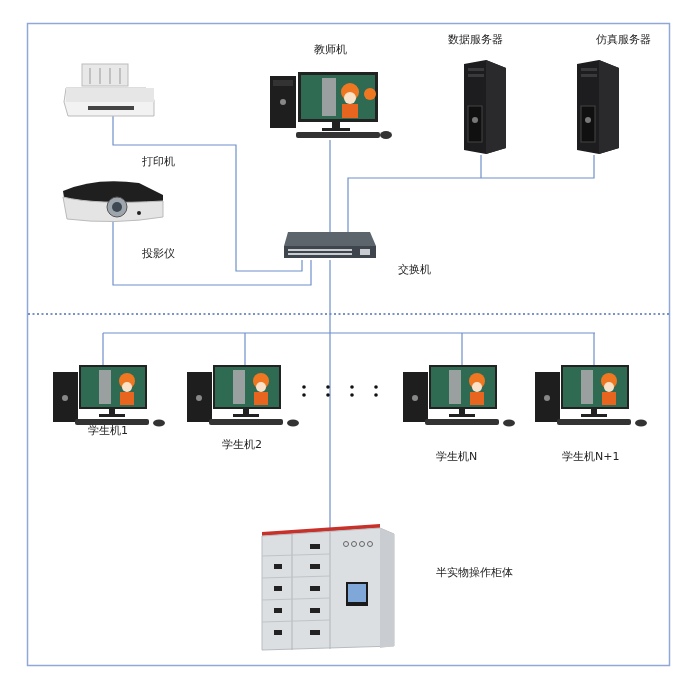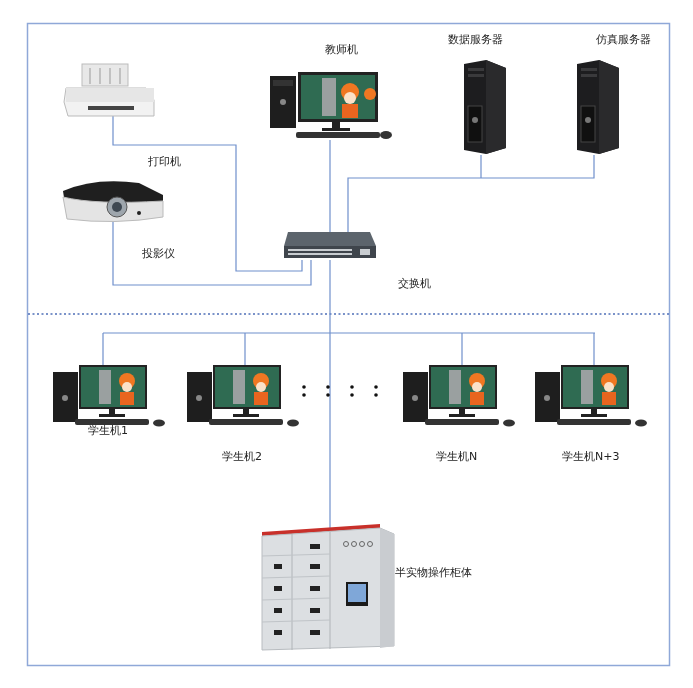--- a/index.html
+++ b/index.html
@@ -41,32 +41,32 @@
   <svg class="node" style="left:58px;top:60px" width="110" height="62">
     <rect x="24" y="4" width="46" height="22" fill="#e8e8e8" stroke="#bbb"></rect>
     <line x1="32" y1="8" x2="32" y2="24" stroke="#999"></line>
     <line x1="42" y1="8" x2="42" y2="24" stroke="#999"></line>
     <line x1="52" y1="8" x2="52" y2="24" stroke="#999"></line>
     <line x1="62" y1="8" x2="62" y2="24" stroke="#999"></line>
     <path d="M8 28 L88 28 L96 40 L96 56 L10 56 L6 42 Z" fill="#f2f2f2" stroke="#bbb"></path>
     <rect x="8" y="28" width="88" height="14" fill="#e6e6e6"></rect>
     <rect x="30" y="46" width="46" height="4" fill="#444"></rect>
   </svg>
-  <div class="lbl" style="left:148px;top:155px">打印机</div>
+  <div class="lbl" style="left:142px;top:155px">打印机</div>
 
   <svg class="node" style="left:55px;top:175px" width="115" height="52">
     <path d="M8 16 Q40 2 84 8 L108 20 L108 40 Q60 48 12 42 Z" fill="#1f1f1f"></path>
     <path d="M8 22 Q40 30 108 26 L108 42 Q60 50 12 44 Z" fill="#e4e4e4" stroke="#bbb"></path>
     <circle cx="62" cy="32" r="10" fill="#9ea6ad" stroke="#555"></circle>
     <circle cx="62" cy="32" r="5" fill="#3e4852"></circle>
     <circle cx="84" cy="38" r="2" fill="#222"></circle>
   </svg>
   <div class="lbl" style="left:142px;top:247px">投影仪</div>
 
-  <div class="lbl" style="left:325px;top:43px">教师机</div>
+  <div class="lbl" style="left:314px;top:43px">教师机</div>
   <svg class="node" style="left:270px;top:72px" width="130" height="70">
     <rect x="0" y="4" width="26" height="52" fill="#1e1e1e"></rect>
     <rect x="3" y="8" width="20" height="6" fill="#333"></rect>
     <circle cx="13" cy="30" r="3" fill="#888"></circle>
     <rect x="28" y="0" width="80" height="50" fill="#222"></rect>
     <rect x="31" y="3" width="74" height="44" fill="#2f6b52"></rect>
     <rect x="52" y="6" width="14" height="38" fill="#9aa0a0"></rect>
     <circle cx="80" cy="20" r="9" fill="#f07722"></circle>
     <circle cx="80" cy="26" r="6" fill="#fbe1c8"></circle>
     <rect x="72" y="32" width="16" height="14" fill="#e8651f"></rect>
@@ -98,21 +98,21 @@
 
   <svg class="node" style="left:282px;top:230px" width="96" height="32">
     <path d="M6 2 L88 2 L94 16 L2 16 Z" fill="#5c646c"></path>
     <rect x="2" y="16" width="92" height="12" fill="#3f454c"></rect>
     <g fill="#c9cdd1">
       <rect x="6" y="19" width="64" height="2"></rect>
       <rect x="6" y="23" width="64" height="2"></rect>
       <rect x="78" y="19" width="10" height="6"></rect>
     </g>
   </svg>
-  <div class="lbl" style="left:398px;top:277px">交换机</div>
+  <div class="lbl" style="left:398px;top:263px">交换机</div>
 
   <svg class="node" style="left:53px;top:364px" width="118" height="64">
     <rect x="0" y="8" width="25" height="50" fill="#1e1e1e"></rect>
     <circle cx="12" cy="34" r="3" fill="#888"></circle>
     <rect x="26" y="1" width="68" height="44" fill="#222"></rect>
     <rect x="28" y="3" width="64" height="40" fill="#2f6b52"></rect>
     <rect x="46" y="6" width="12" height="34" fill="#9aa0a0"></rect>
     <circle cx="74" cy="17" r="8" fill="#f07722"></circle>
     <circle cx="74" cy="23" r="5" fill="#fbe1c8"></circle>
     <rect x="67" y="28" width="14" height="13" fill="#e8651f"></rect>
@@ -130,21 +130,21 @@
     <rect x="28" y="3" width="64" height="40" fill="#2f6b52"></rect>
     <rect x="46" y="6" width="12" height="34" fill="#9aa0a0"></rect>
     <circle cx="74" cy="17" r="8" fill="#f07722"></circle>
     <circle cx="74" cy="23" r="5" fill="#fbe1c8"></circle>
     <rect x="67" y="28" width="14" height="13" fill="#e8651f"></rect>
     <rect x="56" y="45" width="6" height="5" fill="#222"></rect>
     <rect x="46" y="50" width="26" height="3" fill="#222"></rect>
     <rect x="22" y="55" width="74" height="6" rx="2" fill="#333"></rect>
     <ellipse cx="106" cy="59" rx="6" ry="3.5" fill="#333"></ellipse>
   </svg>
-  <div class="lbl" style="left:222px;top:450px">学生机2</div>
+  <div class="lbl" style="left:222px;top:438px">学生机2</div>
 
   <svg class="node" style="left:296px;top:382px" width="90" height="20">
     <g fill="#111">
       <circle cx="8" cy="5" r="1.8"></circle>
         <circle cx="8" cy="13" r="1.8"></circle>
       <circle cx="32" cy="5" r="1.8"></circle>
         <circle cx="32" cy="13" r="1.8"></circle>
       <circle cx="56" cy="5" r="1.8"></circle>
         <circle cx="56" cy="13" r="1.8"></circle>
       <circle cx="80" cy="5" r="1.8"></circle>
@@ -175,21 +175,21 @@
     <rect x="28" y="3" width="64" height="40" fill="#2f6b52"></rect>
     <rect x="46" y="6" width="12" height="34" fill="#9aa0a0"></rect>
     <circle cx="74" cy="17" r="8" fill="#f07722"></circle>
     <circle cx="74" cy="23" r="5" fill="#fbe1c8"></circle>
     <rect x="67" y="28" width="14" height="13" fill="#e8651f"></rect>
     <rect x="56" y="45" width="6" height="5" fill="#222"></rect>
     <rect x="46" y="50" width="26" height="3" fill="#222"></rect>
     <rect x="22" y="55" width="74" height="6" rx="2" fill="#333"></rect>
     <ellipse cx="106" cy="59" rx="6" ry="3.5" fill="#333"></ellipse>
   </svg>
-  <div class="lbl" style="left:562px;top:450px">学生机N+3</div>
+  <div class="lbl" style="left:562px;top:450px">学生机N+1</div>
 
   <svg class="node" style="left:260px;top:524px" width="136" height="130">
     <path d="M2 8 L120 0 L120 4 L2 12 Z" fill="#c8302a"></path>
     <path d="M2 12 L120 4 L134 10 L134 122 L2 126 Z" fill="#dcdfe2" stroke="#b8bcc0"></path>
     <path d="M120 4 L134 10 L134 122 L120 124 Z" fill="#c9ccd0"></path>
     <line x1="32" y1="10" x2="32" y2="126" stroke="#b0b4b8"></line>
     <line x1="70" y1="8" x2="70" y2="125" stroke="#b0b4b8"></line>
     <g stroke="#c0c4c8">
       <line x1="2" y1="32" x2="70" y2="30"></line>
       <line x1="2" y1="54" x2="70" y2="52"></line>
@@ -209,15 +209,15 @@
     </g>
     <rect x="86" y="58" width="22" height="24" fill="#1a1a1a"></rect>
     <rect x="88" y="60" width="18" height="18" fill="#7fa7d8"></rect>
     <g fill="none" stroke="#666">
       <circle cx="86" cy="20" r="2.5"></circle>
         <circle cx="94" cy="20" r="2.5"></circle>
       <circle cx="102" cy="20" r="2.5"></circle>
         <circle cx="110" cy="20" r="2.5"></circle>
     </g>
   </svg>
-  <div class="lbl" style="left:395px;top:566px">半实物操作柜体</div>
+  <div class="lbl" style="left:436px;top:566px">半实物操作柜体</div>
 
 </div>
 
 </body></html>

